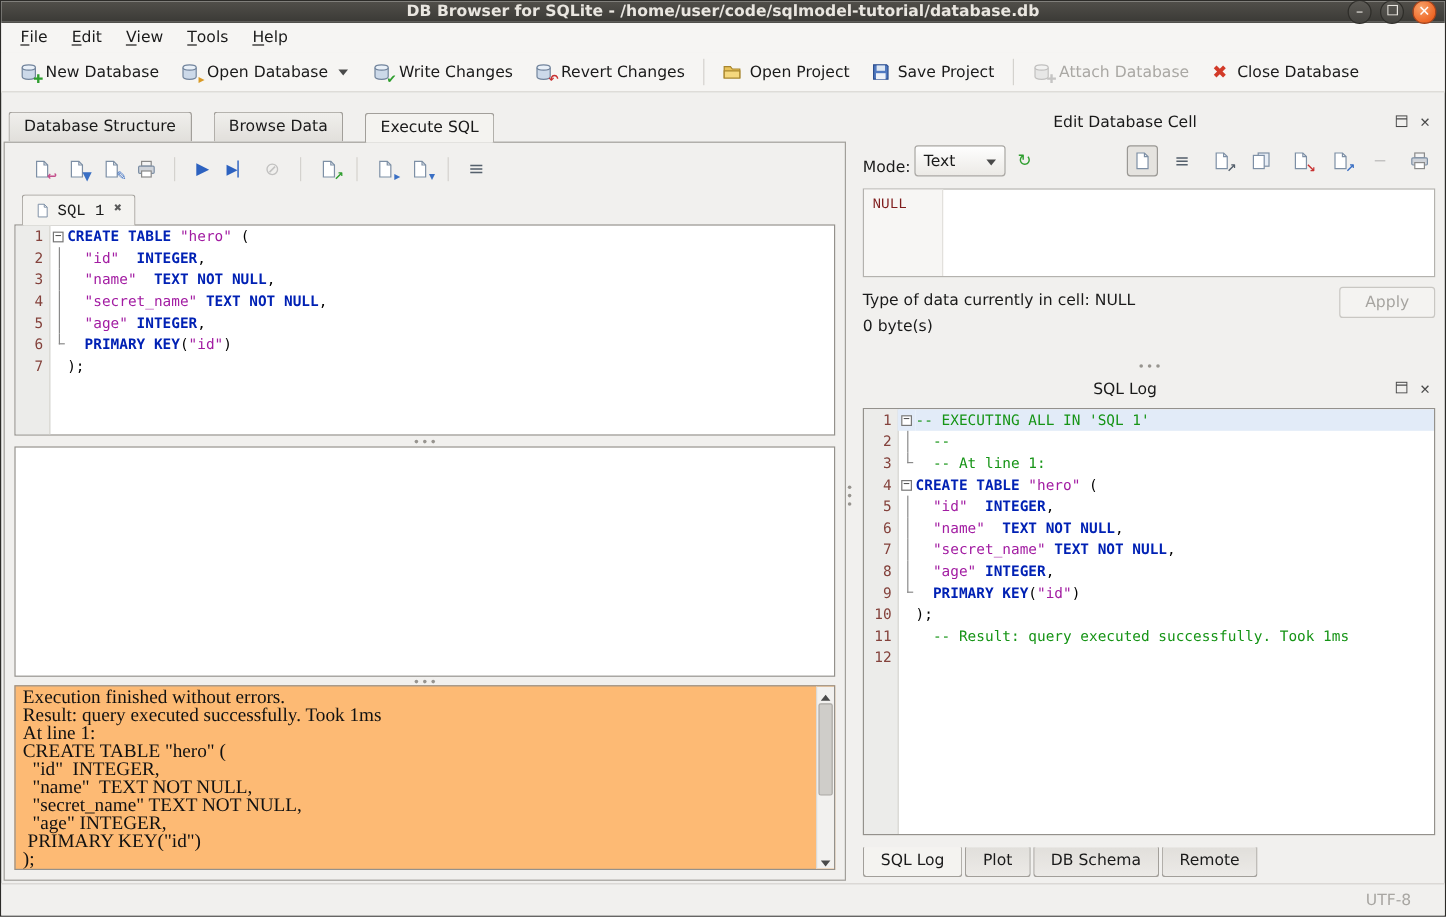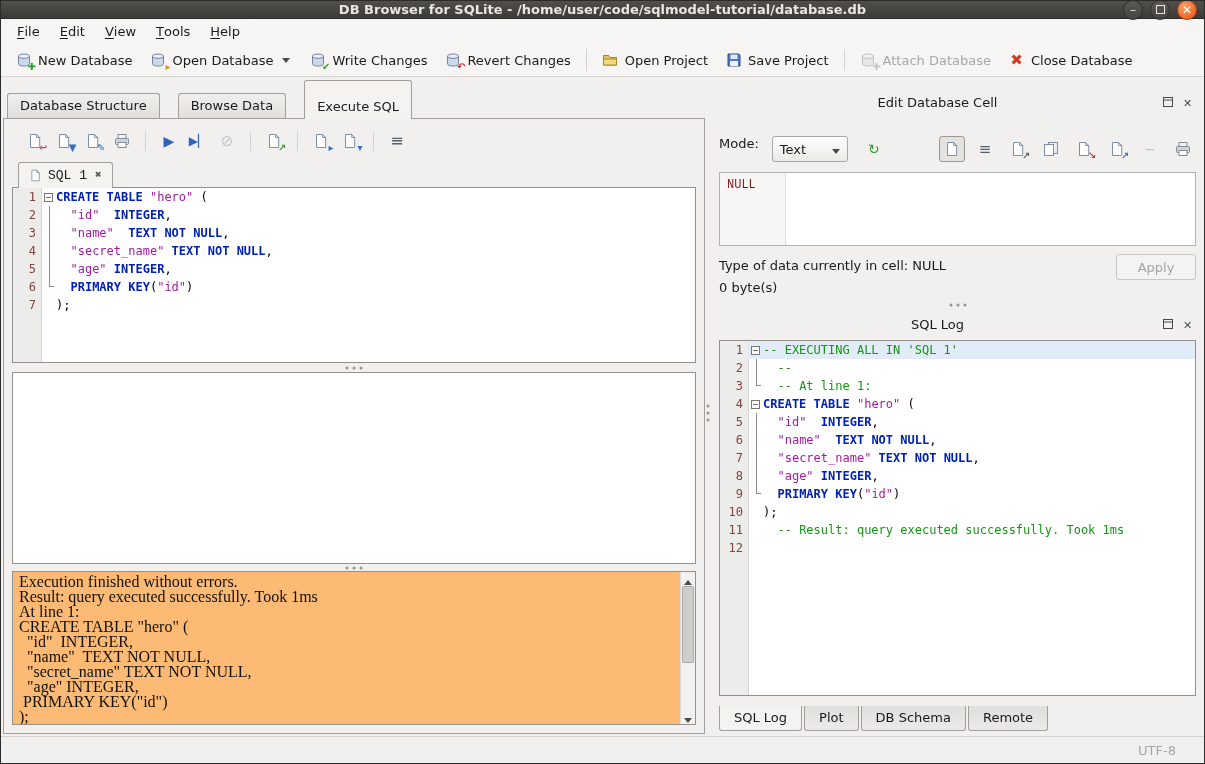--- a/index.html
+++ b/index.html
@@ -47,21 +47,21 @@
             box-shadow: 0 -7px 0 #97948f, 0 7px 0 #97948f; }
   .grip-h { position: absolute; top: 50%; left: 50%; transform: translate(-50%,-50%);
             width: 3px; height: 3px; border-radius: 50%; background: #97948f;
             box-shadow: -7px 0 0 #97948f, 7px 0 0 #97948f; }
   .right-panel { flex: 1; position: relative; }
 
   
   .main-tabs { height: 29px; display: flex; align-items: flex-end; padding-left: 6px; gap: 18px; }
   .tab { border: 1px solid #a29f9a; border-bottom: none; border-radius: 3px 3px 0 0;
          background: linear-gradient(#f0efec, #e1dfdb); padding: 4px 12px 5px; }
-  .tab.active { background: #f4f3f0; padding-top: 18px; margin-bottom: -1px; position: relative; z-index: 2; }
+  .tab.active { background: #f4f3f0; padding-top: 4px; margin-bottom: -1px; position: relative; z-index: 2; }
 
   .exec-frame { position: absolute; top: 29px; left: 2px; right: 0; bottom: 2px;
                 border: 1px solid #a29f9a; background: #f1f0ee;
                 display: flex; flex-direction: column; padding: 6px 8px 8px; }
   .sql-toolbar { height: 32px; flex: none; display: flex; align-items: center; gap: 3px; padding: 2px 10px; }
   .itb-btn { width: 26px; height: 26px; display: flex; align-items: center; justify-content: center;
              border-radius: 3px; flex: none; }
   .itb-btn.pressed { border: 1px solid #9a9894; background: #e5e3df; }
   .itb-btn.disabled { opacity: .5; filter: grayscale(1); }
   .itb-sep { width: 1px; height: 20px; background: #d4d2ce; margin: 0 7px; flex: none; }
@@ -104,21 +104,21 @@
              border-left: 1px solid #dcdad6; display: flex; flex-direction: column; align-items: center; }
   .scroll-btn { height: 14px; width: 15px; display: flex; align-items: center; justify-content: center; flex: none; }
   .scroll-track { flex: 1; width: 100%; position: relative; }
   .scroll-thumb { position: absolute; left: 1px; right: 1px; top: 0; height: 62%;
                   background: #cfcdc9; border: 1px solid #aaa8a4; border-radius: 2px; }
 
   
   .dock-header { display: flex; align-items: center; padding: 6px 10px 2px; gap: 7px; }
   .dock-title { flex: 1; text-align: center; }
   .dock-icon { width: 13px; height: 13px; display: inline-flex; align-items: center; justify-content: center; }
-  .cell-mode-row { display: flex; align-items: flex-start; gap: 13px; padding: 0 8px; margin-top: 24px; }
+  .cell-mode-row { display: flex; align-items: flex-end; gap: 3px; padding: 0 8px; margin-top: 9px; }
   .combo { height: 26px; border: 1px solid #aaa8a4; border-radius: 3px;
            background: linear-gradient(#fefefe, #eceae6); display: flex; align-items: center;
            padding: 0 7px; gap: 8px; justify-content: space-between; }
   .mode-combo { width: 76px; }
   .filter-combo { width: 100px; height: 28px; margin-left: 4px; }
   .cell-icons { margin-left: auto; display: flex; gap: 7px; align-items: center; }
   .cell-edit-box { margin: 10px 8px 0; height: 74px; border: 1px solid #b4b2ae; background: #fff;
                    position: relative; font-family: "DejaVu Sans Mono", "Liberation Mono", monospace; font-size: 12px; }
   .cell-gutter { position: absolute; left: 0; top: 0; bottom: 0; width: 66px; background: #f7f6f4;
                  border-right: 1px solid #e2e0dc; }

